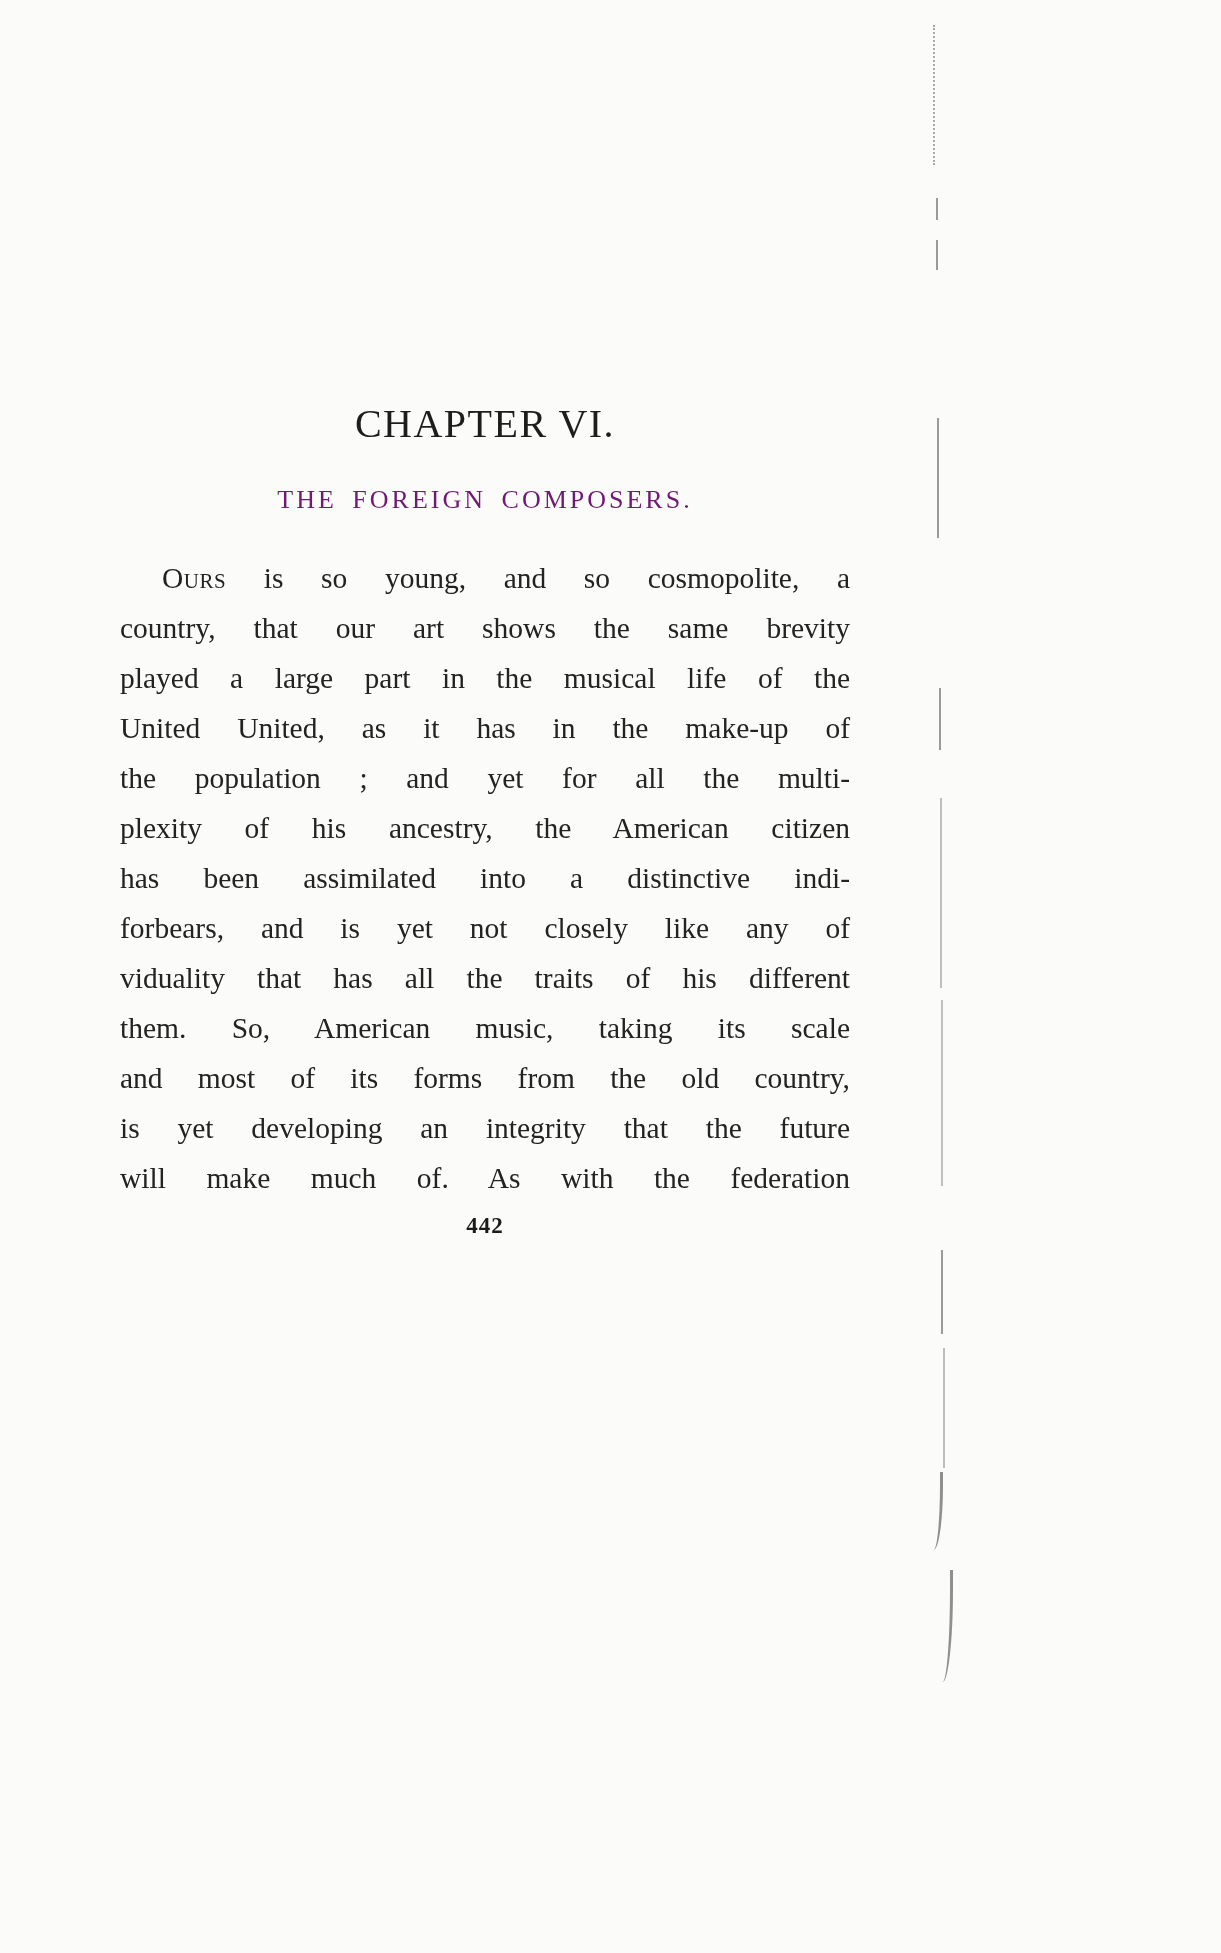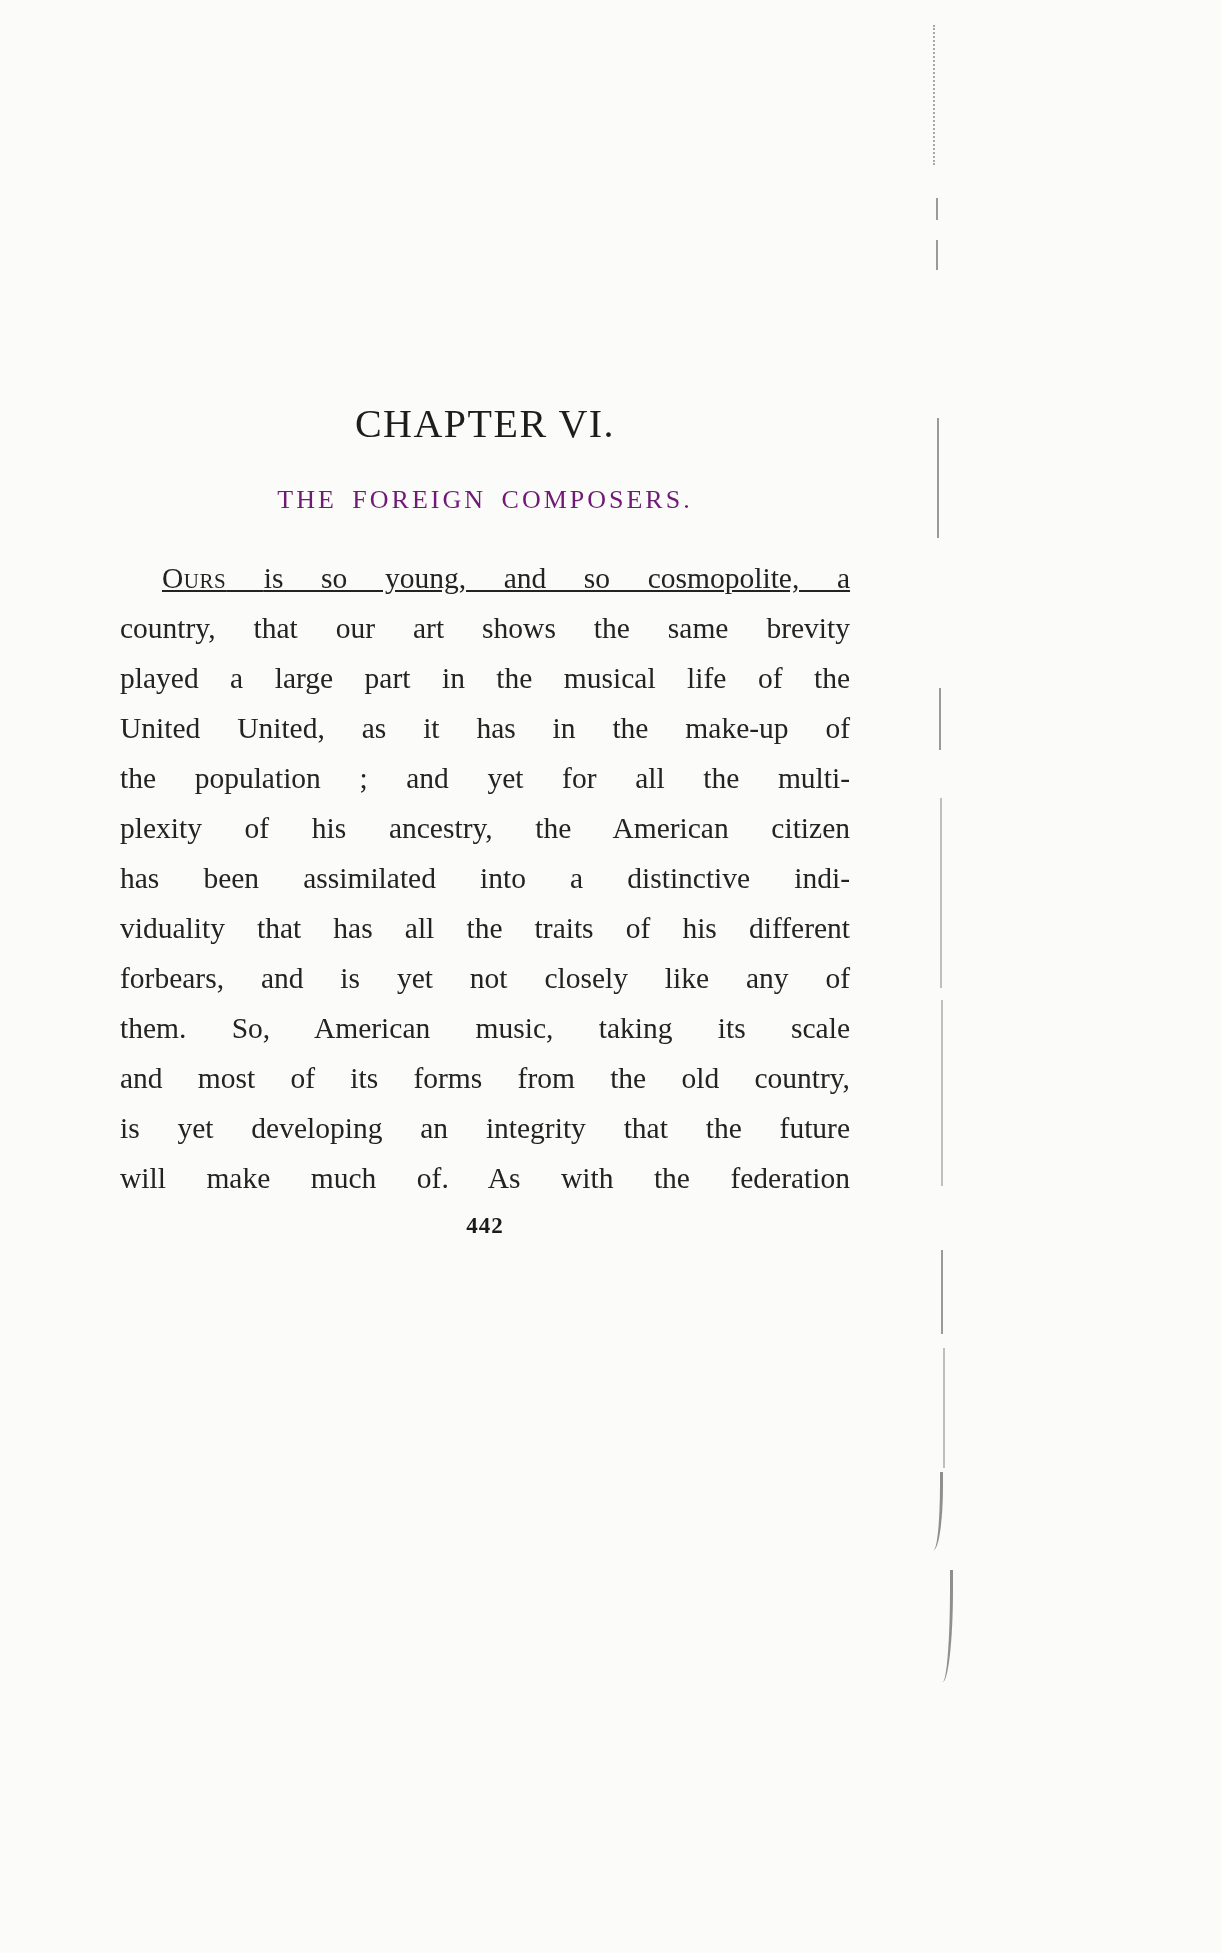--- a/index.html
+++ b/index.html
@@ -47,21 +47,20 @@
     font-size: 29.5px;
     color: #232323;
   }
   .line {
     line-height: 50px;
     text-align: justify;
     text-align-last: justify;
   }
   .line.first {
     padding-left: 42px;
-    text-decoration: underline;
   }
   .sc {
     font-variant: small-caps;
     letter-spacing: 0.5px;
   }
   .pageno {
     margin-top: 10px;
     text-align: center;
     font-size: 23px;
     font-weight: 700;
@@ -115,22 +114,22 @@
       <div class="line first">
         <span class="sc">Ours</span>
         <span>is so young, and so cosmopolite, a</span>
       </div>
       <div class="line">country, that our art shows the same brevity</div>
       <div class="line">played a large part in the musical life of the</div>
       <div class="line">United United, as it has in the make-up of</div>
       <div class="line">the population ; and yet for all the multi-</div>
       <div class="line">plexity of his ancestry, the American citizen</div>
       <div class="line">has been assimilated into a distinctive indi-</div>
+      <div class="line">forbears, and is yet not closely like any of</div>
       <div class="line">viduality that has all the traits of his different</div>
-      <div class="line">forbears, and is yet not closely like any of</div>
       <div class="line">them.  So, American music, taking its scale</div>
       <div class="line">and most of its forms from the old country,</div>
       <div class="line">is yet developing an integrity that the future</div>
       <div class="line">will make much of.  As with the federation</div>
     </div>
 
     <div class="pageno">442</div>
 
   </div>
 </div>

